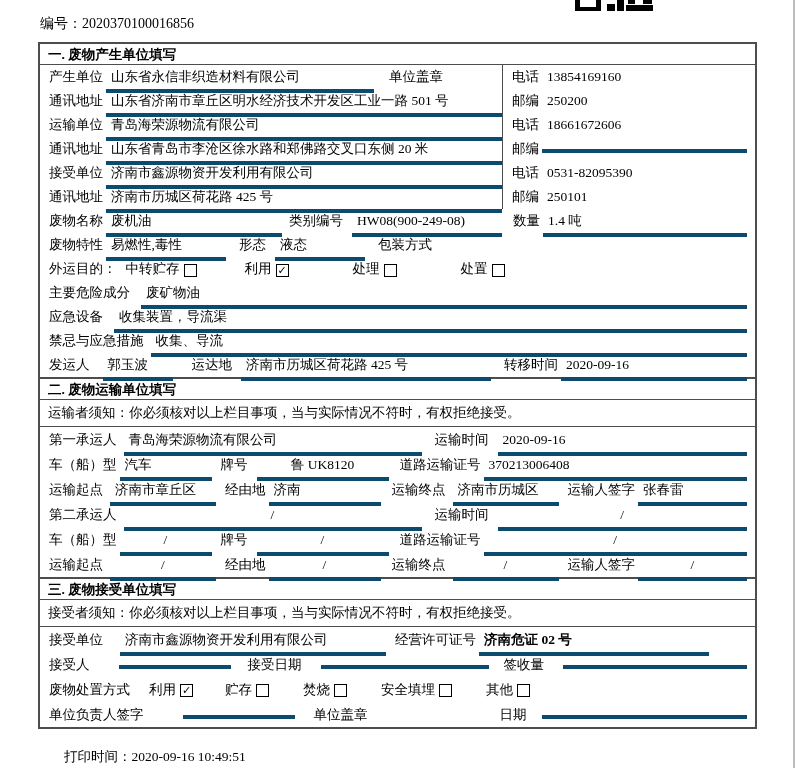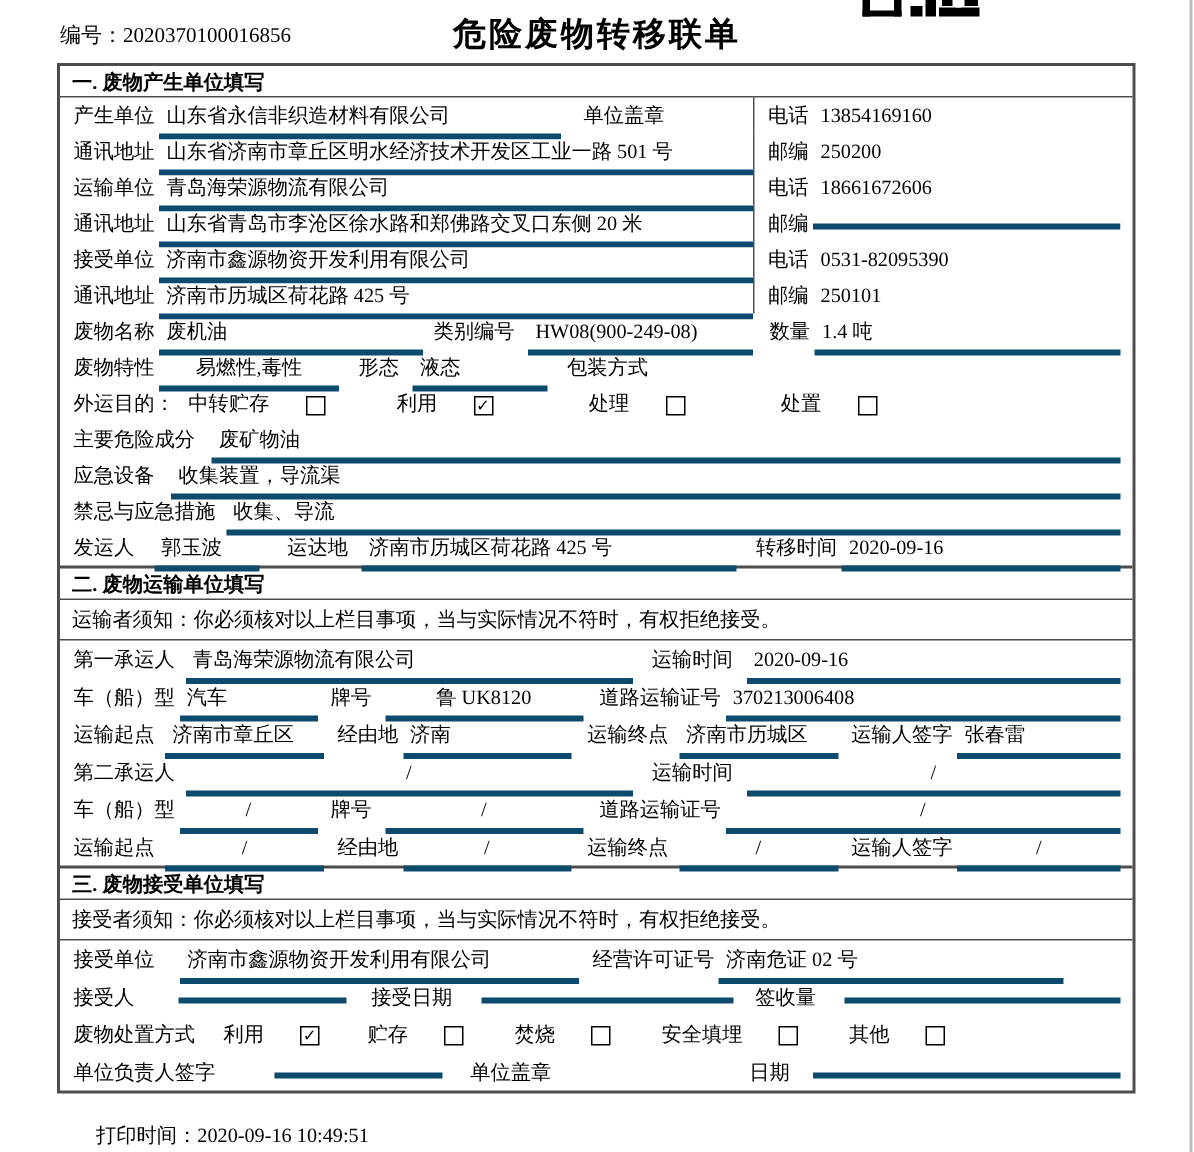--- a/index.html
+++ b/index.html
@@ -30,42 +30,41 @@
   .sec1 .row{height:24px;line-height:24px;}
   .sec2 .row,.sec3 .row{height:25px;line-height:25px;}
   .row-left{display:flex;align-items:baseline;width:454px;flex:0 0 454px;overflow:hidden;}
   .row-right{display:flex;align-items:baseline;flex:1;border-left:1px solid #4d4d4d;align-self:stretch;padding-left:8px;overflow:hidden;}
   .lab{white-space:nowrap;padding:0 3px 0 1px;flex:0 0 auto;}
   .val{border-bottom:4px solid #0c4a6e;padding:0 5px;white-space:nowrap;overflow:hidden;flex:0 0 auto;box-sizing:border-box;min-width:26px;}
   .val.f{flex:1 1 auto;}
   .val.c{text-align:center;}
   .gap{flex:0 0 auto;display:inline-block;}
   .cbw{flex:0 0 auto;display:inline-flex;align-items:center;}
-  .cbt{padding-right:24px;font-family:Liberation Serif, serif;}
+  .cbt{padding-right:4px;font-family:Liberation Serif, serif;}
   .cbb{display:inline-block;width:11px;height:11px;border:1px solid #000;line-height:11px;font-size:11px;text-align:center;position:relative;top:1px;font-family:"DejaVu Sans",sans-serif;}
   .footer{position:absolute;left:40px;top:748px;font-size:13.5px;white-space:nowrap;margin-left:24px;}
 </style>
 </head>
 <body>
 
 <div class="page">
   <div class="gray-edge"></div>
   <div class="qr">
     <i class="q1"></i>
       <i class="q2"></i>
       <i class="q3"></i>
       <i class="q4"></i>
       <i class="q5"></i>
       <i class="q6"></i>
       <i class="q7"></i>
       <i class="q8"></i>
       <i class="q9"></i>
   </div>
   <div class="serial"><span>编号：</span><span>2020370100016856</span></div>
-  <div class="title">危险废物转移联单</div>
   <div class="form-box" id="form-box">
       <div class="sec sec1">
         <div class="sec-header">一. 废物产生单位填写</div>
         <div class="rows">
           <div class="row">
             <span class="row-left">
               <span class="lab">产生单位</span>
               <span class="val" style="width: 268px;">山东省永信非织造材料有限公司</span>
               <span class="gap" style="width: 14px;"></span>
               <span class="lab">单位盖章</span>
@@ -131,21 +130,21 @@
             <span class="gap" style="width: 6px;"></span>
             <span class="lab">类别编号</span>
             <span class="gap" style="width: 6px;"></span>
             <span class="val" style="width: 150px;">HW08(900-249-08)</span>
             <span class="gap" style="width: 10px;"></span>
             <span class="lab">数量</span>
             <span class="val f">1.4 吨</span>
           </div>
           <div class="row">
             <span class="lab">废物特性</span>
-            <span class="val" style="width: 120px; text-align: center;">易燃性,毒性</span>
+            <span class="val" style="width: 120px;">易燃性,毒性</span>
             <span class="gap" style="width: 12px;"></span>
             <span class="lab">形态</span>
             <span class="gap" style="width: 6px;"></span>
             <span class="val" style="width: 90px;">液态</span>
             <span class="gap" style="width: 12px;"></span>
             <span class="lab">包装方式</span>
           </div>
           <div class="row">
             <span class="lab">外运目的：</span>
             <span class="gap" style="width: 6px;"></span>
@@ -277,21 +276,21 @@
       <div class="sec sec3">
         <div class="sec-header">三. 废物接受单位填写</div>
         <div class="notice">接受者须知：你必须核对以上栏目事项，当与实际情况不符时，有权拒绝接受。</div>
         <div class="rows">
           <div class="row">
             <span class="lab">接受单位</span>
             <span class="gap" style="width: 14px;"></span>
             <span class="val" style="width: 266px;">济南市鑫源物资开发利用有限公司</span>
             <span class="gap" style="width: 8px;"></span>
             <span class="lab">经营许可证号</span>
-            <span class="val" style="width: 230px;">济南危证 02 号</span>
+            <span class="val" style="width: 230px; font-weight: bold;">济南危证 02 号</span>
             <span class="gap" style="width: 10px;"></span>
           </div>
           <div class="row">
             <span class="lab">接受人</span>
             <span class="gap" style="width: 26px;"></span>
             <span class="val" style="width: 112px;"></span>
             <span class="gap" style="width: 16px;"></span>
             <span class="lab">接受日期</span>
             <span class="gap" style="width: 16px;"></span>
             <span class="val" style="width: 168px;"></span>

